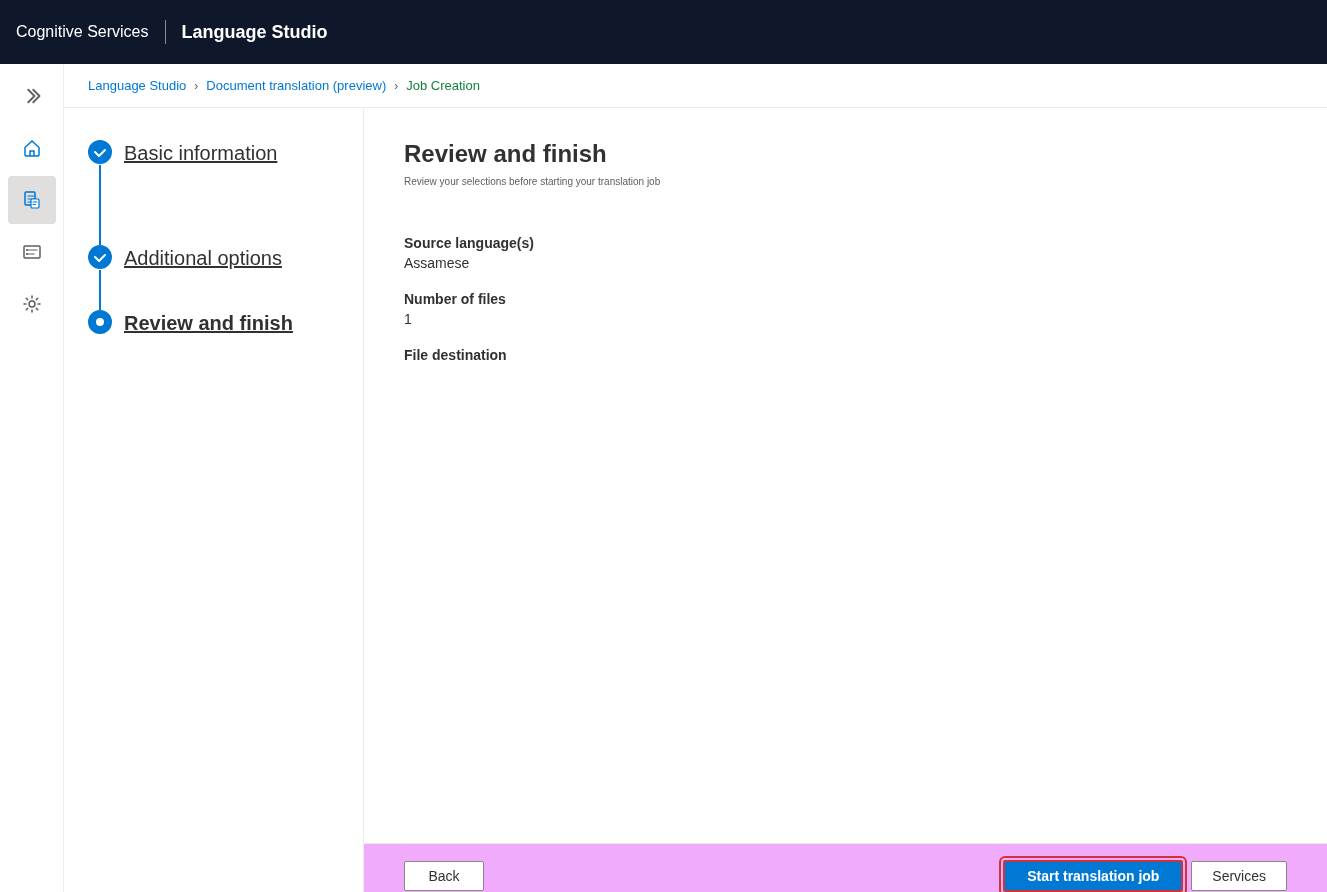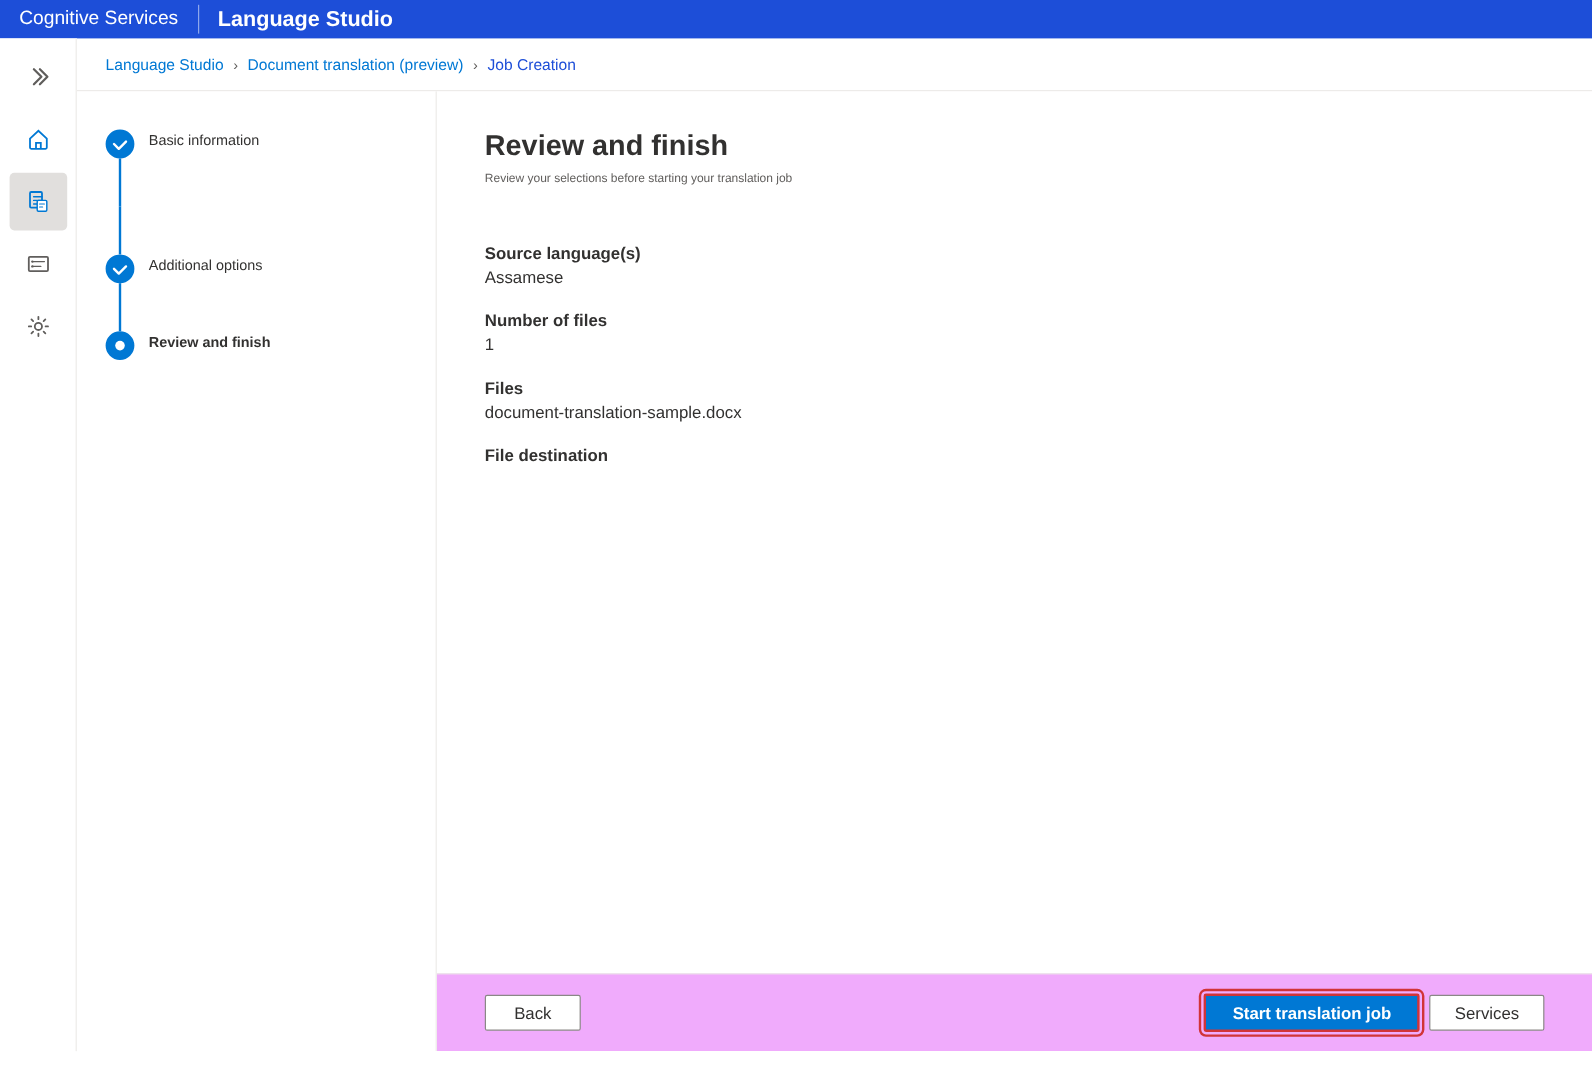--- a/index.html
+++ b/index.html
@@ -1,22 +1,22 @@
 <!DOCTYPE html>
 <html><head>
   <meta charset="utf-8">
   <style>
     * { box-sizing: border-box; margin: 0; padding: 0; }
     body { font-family: 'Segoe UI', Arial, sans-serif; font-size: 14px; color: #323130; background: #fff; height: 892px; width: 1327px; overflow: hidden; }
 
     
     .top-bar {
-      background: #1d4ed8;
-      color: #fff;
-      height: 32px;
+      background: #0f172a;
+      color: #fff;
+      height: 64px;
       display: flex;
       align-items: center;
       padding: 0 16px;
       gap: 16px;
     }
     .top-bar-title {
       font-size: 16px;
       font-weight: 400;
       color: #fff;
     }
@@ -83,21 +83,21 @@
     .breadcrumb-link {
       color: #0078d4;
       cursor: pointer;
       text-decoration: none;
     }
     .breadcrumb-sep {
       color: #605e5c;
       font-size: 12px;
     }
     .breadcrumb-current {
-      color: #1d4ed8;
+      color: #15803d;
       font-weight: 400;
     }
 
     
     .content-row {
       display: flex;
       flex: 1;
       overflow: hidden;
     }
 
@@ -136,23 +136,24 @@
     }
     .step-circle.active {
       background: #0078d4;
       border-color: #0078d4;
     }
     .step-circle.completed {
       background: #0078d4;
       border-color: #0078d4;
     }
     .step-label {
-      font-size: 12px;
+      font-size: 20px;
       color: #323130;
       padding-top: 2px;
+      text-decoration: underline;
     }
     .step-label.active {
       font-weight: 700;
     }
 
     
     .review-panel {
       flex: 1;
       padding: 32px 40px;
       overflow-y: auto;
@@ -338,24 +339,20 @@
           <div>
             <div class="review-field-label">Source language(s)</div>
             <div class="review-field-value">Assamese</div>
           </div>
 
           <div>
             <div class="review-field-label">Number of files</div>
             <div class="review-field-value">1</div>
           </div>
 
-          <div>
-            <div class="review-field-label">Files</div>
-            <div class="review-field-value">document-translation-sample.docx</div>
-          </div>
 
           <div>
             <div class="review-field-label">File destination</div>
             <div class="review-field-value"></div>
           </div>
 
         </div>
 
         <div class="action-bar">
           <button class="btn-back">Back</button>

